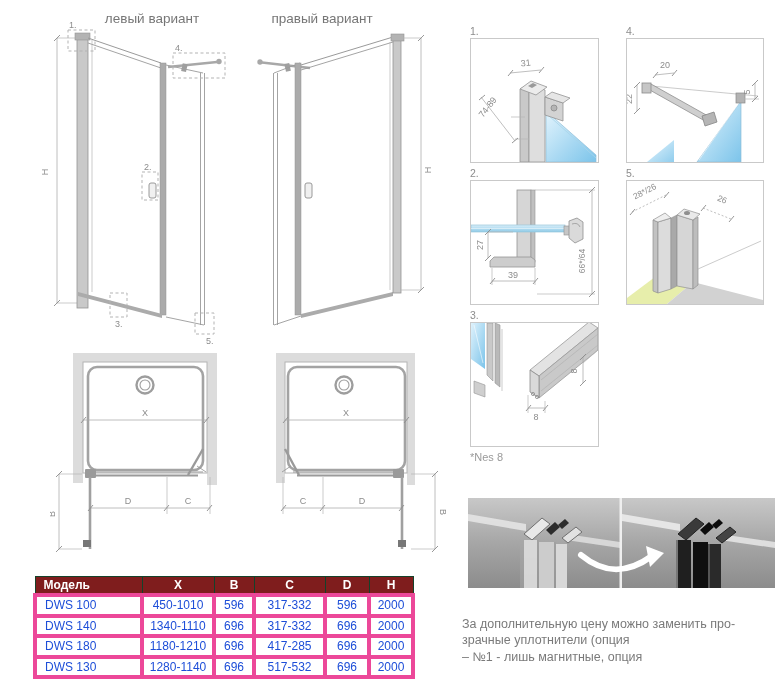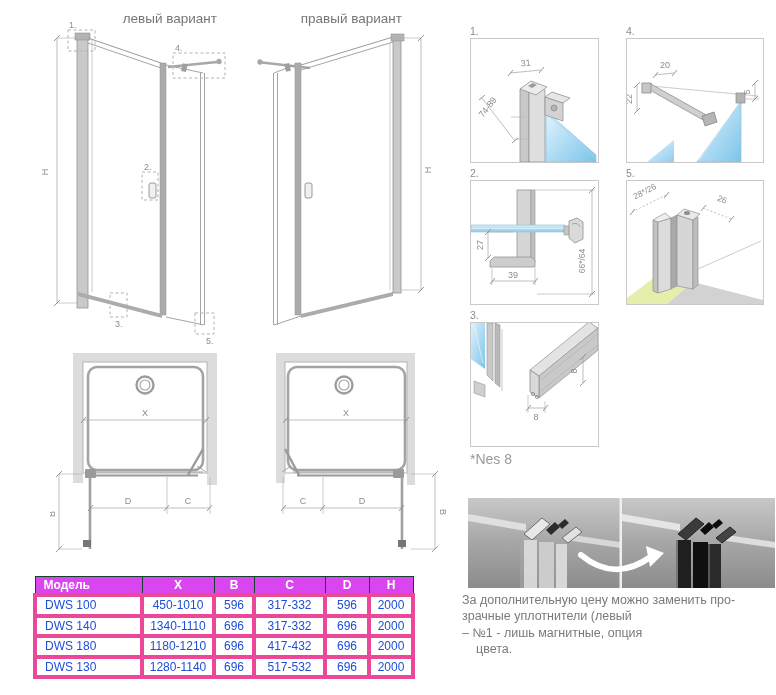--- a/index.html
+++ b/index.html
@@ -1,54 +1,54 @@
 <!DOCTYPE html>
 <html><head>
 <meta charset="utf-8">
 <style>
   html,body{margin:0;padding:0;background:#fff;}
   #page{position:relative;width:776px;height:695px;background:#fff;overflow:hidden;
         font-family:"Liberation Sans","DejaVu Sans",sans-serif;}
   .abs{position:absolute;}
-  .title{font-size:13.5px;color:#767676;text-align:right;width:130px;}
+  .title{font-size:13.5px;color:#767676;text-align:center;width:130px;}
   
   .panel{position:absolute;}
   .plabel{font-size:10.5px;color:#8c8c8c;height:13px;line-height:12px;}
   .pbox{border:1px solid #c9c9c9;background:#fff;}
   .pbox svg{display:block;}
   
   svg text{font-family:"Liberation Sans","DejaVu Sans",sans-serif;}
   .s  {stroke:#9a9a9a;fill:none;stroke-width:1;}
   .s9 {stroke:#9a9a9a;fill:none;stroke-width:.9;}
   .thin{stroke:#b5b5b5;fill:none;stroke-width:.7;}
   .dim {stroke:#a9a9a9;fill:none;stroke-width:.75;}
   .tick{stroke:#8c8c8c;stroke-width:.9;}
   .dimtxt{font-size:9px;fill:#8c8c8c;}
   .dimtxt8{font-size:8.5px;fill:#8c8c8c;}
   .callout{stroke:#b3b3b3;stroke-width:1;fill:none;stroke-dasharray:3,2.5;}
   .ctxt{font-size:9px;fill:#8c8c8c;}
   
-  #footnote{font-size:14px;color:#9a9a9a;}
+  #footnote{font-size:11px;color:#9a9a9a;}
   #note{font-size:12.5px;line-height:16.4px;color:#7a7a7a;width:315px;}
   #note .indent{padding-left:14px;}
   
   table.spec{border-collapse:collapse;table-layout:fixed;width:378px;font-size:12px;}
-  table.spec th{background:#d946ef;color:#fff;font-weight:bold;height:16px;
+  table.spec th{background:#7f1d1d;color:#fff;font-weight:bold;height:16px;
     border:1px solid #14422a;padding:0 0 0 0;text-align:center;}
   table.spec th.model{text-align:left;padding-left:8px;}
   table.spec td{border:4px solid #ec4899;color:#1d4ed8;text-align:center;height:16.6px;padding:0;}
   table.spec td.model{text-align:left;padding-left:8px;}
 </style>
 </head>
 <body>
 
 <div id="page">
 
   <div class="abs title" style="left:87px;top:11px">левый вариант</div>
-  <div class="abs title" style="left:272px;top:11px">правый вариант</div>
+  <div class="abs title" style="left:257px;top:11px">правый вариант</div>
 
   <svg class="abs" style="left:35px;top:20px" width="200" height="330" viewBox="0 0 200 330">
     <g>
       <line class="dim" x1="22" y1="18" x2="22" y2="283"></line>
       <line class="thin" x1="22" y1="18" x2="42" y2="18"></line>
       <line class="thin" x1="22" y1="283" x2="42" y2="283"></line>
       <line class="tick" x1="19" y1="21" x2="25" y2="15"></line>
       <line class="tick" x1="19" y1="286" x2="25" y2="280"></line>
       <text class="dimtxt" x="13" y="152" text-anchor="middle" transform="rotate(-90 13 152)" font-size="10">H</text>
     </g>
@@ -470,25 +470,24 @@
       <rect x="225" y="44" width="15" height="46" fill="#0f0f0f"></rect>
       <rect x="240" y="46" width="2" height="44" fill="#555"></rect>
       <rect x="242" y="46" width="11" height="44" fill="#2a2a2a"></rect>
     </g>
     <g>
       <path d="M113,57 C136,76 159,76 184,58" stroke="#ffffff" stroke-width="6" fill="none" stroke-linecap="round"></path>
       <polygon points="178,48 196,55 182,69" fill="#ffffff"></polygon>
     </g>
   </svg>
 
-  <div class="abs" id="note" style="left:462px;top:592px">
+  <div class="abs" id="note" style="left:462px;top:616px">
     <div>За дополнительную цену можно заменить про-</div>
-    <div>зрачные уплотнители (левый</div>
+    <div>зрачные уплотнители (опция</div>
     <div>– №1 - лишь магнитные, опция</div>
-    <div class="indent">цвета.</div>
   </div>
 
   <div class="abs" style="left:33px;top:576px">
     <table class="spec">
       <colgroup>
         <col style="width:107px">
           <col style="width:72px">
           <col style="width:40px">
         <col style="width:71px">
           <col style="width:44px">
@@ -516,21 +515,21 @@
         <td>1340-1110</td>
         <td>696</td>
         <td>317-332</td>
         <td>696</td>
         <td>2000</td>
       </tr>
       <tr>
         <td class="model">DWS 180</td>
         <td>1180-1210</td>
         <td>696</td>
-        <td>417-432</td>
+        <td>417-285</td>
         <td>696</td>
         <td>2000</td>
       </tr>
       <tr>
         <td class="model">DWS 130</td>
         <td>1280-1140</td>
         <td>696</td>
         <td>517-532</td>
         <td>696</td>
         <td>2000</td>

